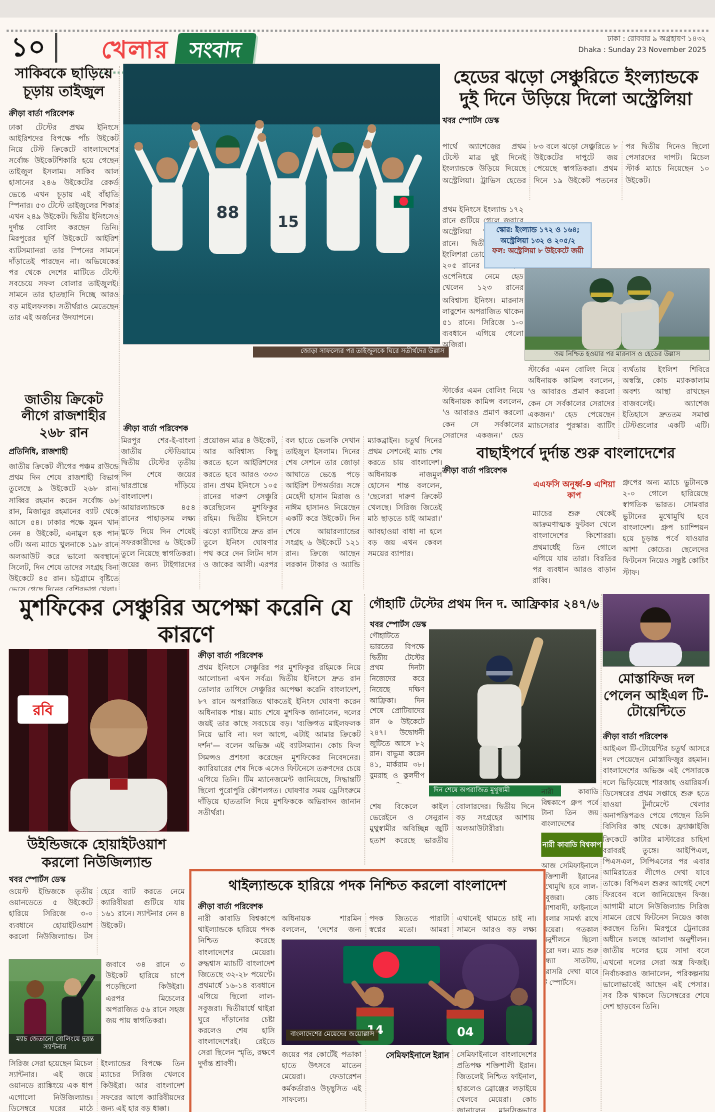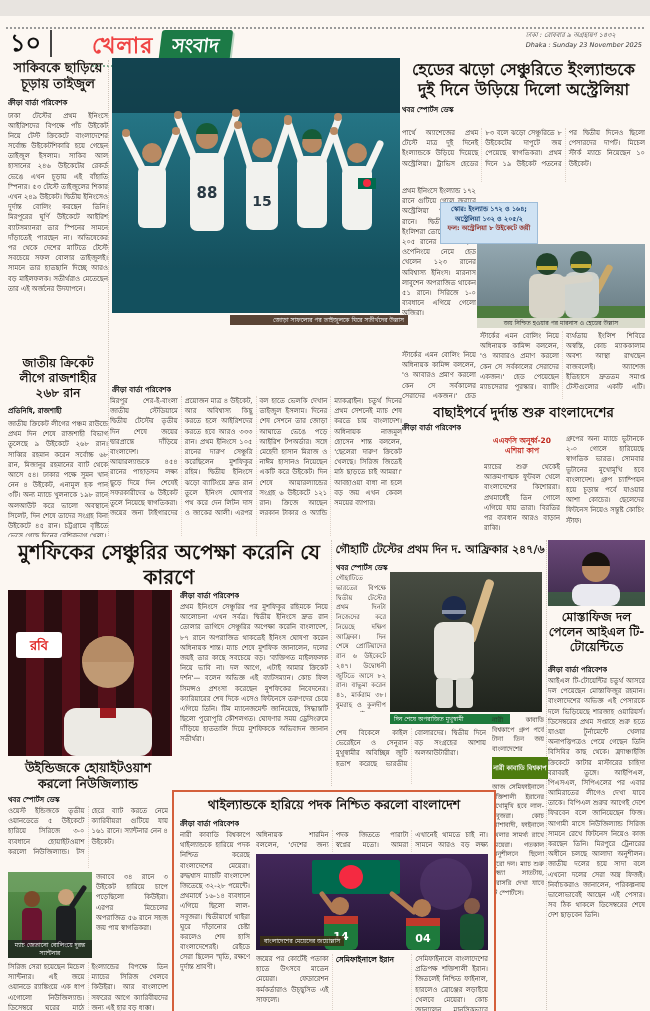--- a/index.html
+++ b/index.html
@@ -15,34 +15,34 @@
   .photo{position:absolute;overflow:hidden;background:#777;}
   .photo svg{display:block;width:100%;height:100%;}
   .capstrip{position:absolute;font-size:6px;line-height:1.3;color:#fff;padding:1px 4px;}
   .vrule{position:absolute;width:0;border-left:1px dotted #cfc5bb;}
   .kicker-red{color:#c0271d;font-weight:bold;text-align:center;font-size:7.5px;line-height:1.35;}
   .scorebox{position:absolute;background:#cfe2f3;border:1px solid #9dbcd8;color:#123a6b;
             font-size:6.4px;font-weight:bold;text-align:center;line-height:1.5;padding:2px 2px;}
   .orangebar{position:absolute;background:#4d7c0f;color:#fff;font-weight:bold;font-size:6.4px;
              text-align:center;line-height:1.3;display:flex;align-items:center;justify-content:center;}
   .boxed{position:absolute;border:2px solid #d4603c;background:#fcf7f2;}
-  .subhead2{font-size:7.5px;font-weight:bold;text-align:left;color:#000;margin:2px 0;}
+  .subhead2{font-size:7.5px;font-weight:bold;text-align:right;color:#000;margin:2px 0;font-family:Liberation Serif, serif;}
 </style>
 </head>
 <body>
 
 <div class="page">
 
   <div class="abs" style="left:6px;top:11px;width:638px;border-top:2px dotted #9a9a9a;"></div>
   <div class="abs" style="left:10px;top:14px;font-size:24px;font-weight:bold;color:#111;padding-right:9px;border-right:2px solid #444;line-height:27px;">১০</div>
   <div class="abs" style="left:92px;top:12px;display:flex;align-items:center;">
     <span style="font-size:22px;font-weight:800;color:#ef4444;letter-spacing:1px;border-bottom:2px dotted #7fae93;">খেলার</span>
     <span style="display:inline-block;background:#1c7a46;color:#fff;font-size:19px;font-weight:800;padding:1px 12px 3px;margin-left:7px;transform:skewX(-7deg);border-radius:3px;box-shadow:2px 2px 0 #b9d6c2;">সংবাদ</span>
   </div>
-  <div class="abs" style="right:8px;top:14px;text-align:left;font-size:6.5px;color:#333;line-height:1.6;font-style:italic;">
+  <div class="abs" style="right:8px;top:14px;text-align:right;font-size:6.5px;color:#333;line-height:1.6;">
     <div>ঢাকা : রোববার ৯ অগ্রহায়ণ ১৪৩২</div>
     <div>Dhaka : Sunday 23 November 2025</div>
   </div>
 
   <div class="vrule" style="left:108px;top:44px;height:476px;"></div>
   <div class="vrule" style="left:331px;top:524px;height:246px;"></div>
   <div class="vrule" style="left:546px;top:524px;height:480px;"></div>
 
   <div class="abs" style="left:8px;top:44px;width:100px;">
     <div class="headline" style="font-size:13px;">সাকিবকে ছাড়িয়ে চূড়ায় তাইজুল</div>
@@ -149,21 +149,21 @@
   <div class="abs bodytext cols4" style="left:110px;top:380px;width:292px;height:140px;">মিরপুর শের-ই-বাংলা জাতীয় স্টেডিয়ামে দ্বিতীয় টেস্টের তৃতীয় দিন শেষে জয়ের দ্বারপ্রান্তে দাঁড়িয়ে বাংলাদেশ। আয়ারল্যান্ডকে ৪৫৪ রানের পাহাড়সম লক্ষ্য ছুড়ে দিয়ে দিন শেষেই সফরকারীদের ৬ উইকেট তুলে নিয়েছে স্বাগতিকরা। জয়ের জন্য টাইগারদের প্রয়োজন মাত্র ৪ উইকেট, আর অবিশ্বাস্য কিছু করতে হলে আইরিশদের করতে হবে আরও ৩৩৩ রান। প্রথম ইনিংসে ১০৫ রানের দারুণ সেঞ্চুরি করেছিলেন মুশফিকুর রহিম। দ্বিতীয় ইনিংসে ঝড়ো ব্যাটিংয়ে দ্রুত রান তুলে ইনিংস ঘোষণার পথ করে দেন লিটন দাস ও জাকের আলী। এরপর বল হাতে ভেলকি দেখান তাইজুল ইসলাম। দিনের শেষ সেশনে তার জোড়া আঘাতে ভেঙে পড়ে আইরিশ টপঅর্ডার। সঙ্গে মেহেদী হাসান মিরাজ ও নাঈম হাসানও নিয়েছেন একটি করে উইকেট। দিন শেষে আয়ারল্যান্ডের সংগ্রহ ৬ উইকেটে ১২১ রান। ক্রিজে আছেন লরকান টাকার ও অ্যান্ডি ম্যাকব্রাইন। চতুর্থ দিনের প্রথম সেশনেই ম্যাচ শেষ করতে চায় বাংলাদেশ। অধিনায়ক নাজমুল হোসেন শান্ত বললেন, 'ছেলেরা দারুণ ক্রিকেট খেলছে। সিরিজ জিতেই মাঠ ছাড়তে চাই আমরা।' আবহাওয়া বাধা না হলে বড় জয় এখন কেবল সময়ের ব্যাপার।</div>
 
   <div class="abs" style="left:8px;top:340px;width:100px;">
     <div class="headline" style="font-size:12px;">জাতীয় ক্রিকেট লীগে রাজশাহীর ২৬৮ রান</div>
     <div class="byline" style="margin:4px 0 2px;">প্রতিনিধি, রাজশাহী</div>
     <div class="bodytext" style="height:118px;">জাতীয় ক্রিকেট লীগের পঞ্চম রাউন্ডে প্রথম দিন শেষে রাজশাহী বিভাগ তুলেছে ৯ উইকেটে ২৬৮ রান। সাব্বির রহমান করেন সর্বোচ্চ ৬৮ রান, মিজানুর রহমানের ব্যাট থেকে আসে ৫৪। ঢাকার পক্ষে সুমন খান নেন ৪ উইকেট, এনামুল হক পান ৩টি। অন্য ম্যাচে খুলনাকে ১৯৮ রানে অলআউট করে ভালো অবস্থানে সিলেট, দিন শেষে তাদের সংগ্রহ বিনা উইকেটে ৪৫ রান। চট্টগ্রামে বৃষ্টিতে ভেসে গেছে দিনের বেশিরভাগ খেলা।</div>
   </div>
 
   <div class="abs headline" style="left:402px;top:388px;width:243px;font-size:13.5px;white-space:nowrap;">বাছাইপর্বে দুর্দান্ত শুরু বাংলাদেশের</div>
   <div class="abs byline" style="left:402px;top:406px;">ক্রীড়া বার্তা পরিবেশক</div>
-  <div class="abs kicker-red" style="left:484px;top:420px;width:76px;">এএফসি অনূর্ধ্ব-20 এশিয়া কাপ</div>
+  <div class="abs kicker-red" style="left:484px;top:420px;width:76px;">এএফসি অনূর্ধ্ব-9 এশিয়া কাপ</div>
   <div class="abs bodytext" style="left:484px;top:446px;width:76px;height:74px;">ম্যাচের শুরু থেকেই আক্রমণাত্মক ফুটবল খেলে বাংলাদেশের কিশোররা। প্রথমার্ধেই তিন গোলে এগিয়ে যায় তারা। বিরতির পর ব্যবধান আরও বাড়ান রাব্বি।</div>
   <div class="abs bodytext" style="left:566px;top:418px;width:78px;height:102px;">গ্রুপের অন্য ম্যাচে ভুটানকে ২-০ গোলে হারিয়েছে স্বাগতিক ভারত। সোমবার ভুটানের মুখোমুখি হবে বাংলাদেশ। গ্রুপ চ্যাম্পিয়ন হয়ে চূড়ান্ত পর্বে যাওয়ার আশা কোচের। ছেলেদের ফিটনেস নিয়েও সন্তুষ্ট কোচিং স্টাফ।</div>
 
   <div class="abs headline" style="left:8px;top:524px;width:322px;font-size:20px;">মুশফিকের সেঞ্চুরির অপেক্ষা করেনি যে কারণে</div>
   <div class="photo" style="left:8px;top:574px;width:164px;height:166px;background:repeating-linear-gradient(90deg,#2a0d10 0 18px,#541019 18px 36px);">
     <svg viewBox="0 0 164 166" preserveAspectRatio="none">
       <rect x="8" y="42" width="46" height="26" rx="3" fill="#fff"></rect>
       <text x="31" y="60" font-size="13" font-weight="bold" fill="#e0201f" text-anchor="middle">রবি</text>
       <circle cx="100" cy="72" r="26" fill="#c09a74"></circle>
       <path d="M74 72 a26 26 0 0 1 52 0 z" fill="#b58c66"></path>

